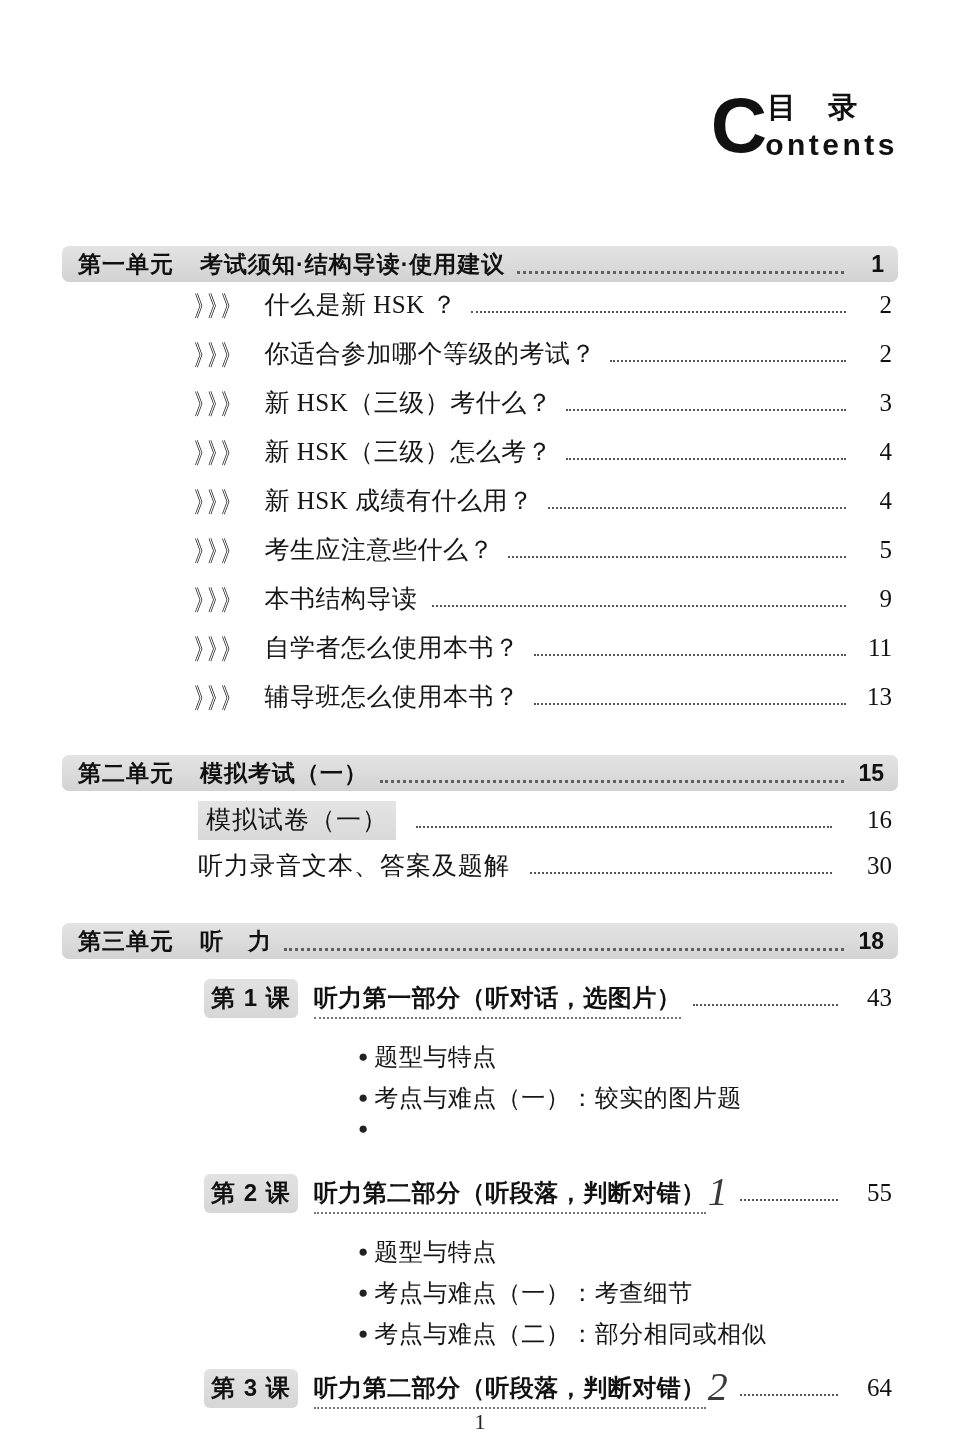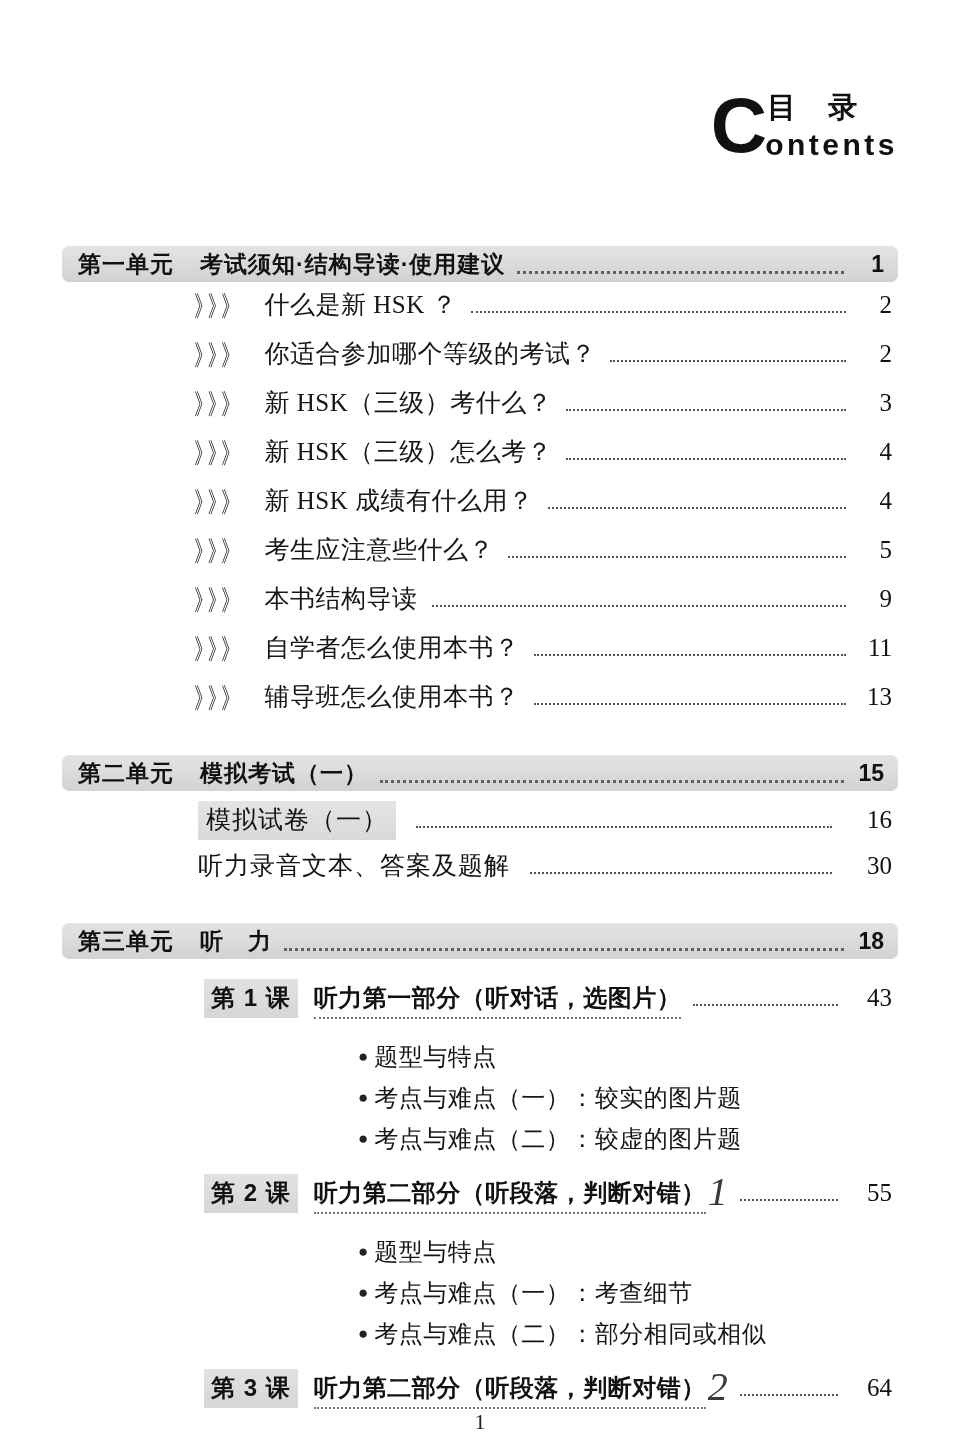--- a/index.html
+++ b/index.html
@@ -205,20 +205,21 @@
     font-family: "Liberation Sans", sans-serif;
   }
   .lesson .lno {
     font-size: 24px;
     font-weight: 700;
     color: #111;
     background: linear-gradient(180deg,#e2e2e2 0%, #d6d6d6 100%);
     padding: 3px 7px 4px 7px;
     white-space: nowrap;
     letter-spacing: 1px;
+    border-radius: 6px;
   }
   .lesson .ltitle {
     font-size: 24px;
     font-weight: 700;
     color: #111;
     margin-left: 16px;
     white-space: nowrap;
     letter-spacing: .5px;
     border-bottom: 2px dotted #777;
     padding-bottom: 3px;
@@ -411,21 +412,20 @@
     <div class="bullet">
       <span class="dot">●</span>
       <span class="btext">题型与特点</span>
     </div>
     <div class="bullet">
       <span class="dot">●</span>
       <span class="btext">考点与难点（一）：较实的图片题</span>
     </div>
     <div class="bullet">
       <span class="dot">●</span>
-      <span class="btext">考点与难点（二）：较虚的图片题</span>
     </div>
 
     <div class="gap-sm"></div>
 
     <div class="lesson">
       <span class="lno">第 2 课</span>
       <span class="ltitle">听力第二部分（听段落，判断对错）</span>
       <span class="lsuffix">1</span>
       <span class="leader"></span>
       <span class="pg">55</span>

